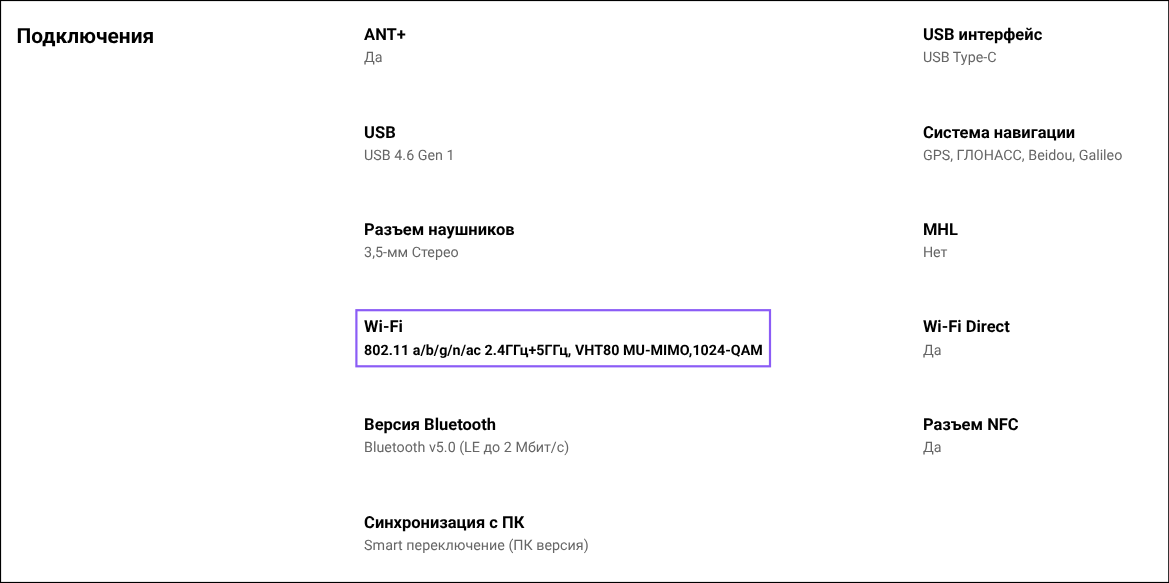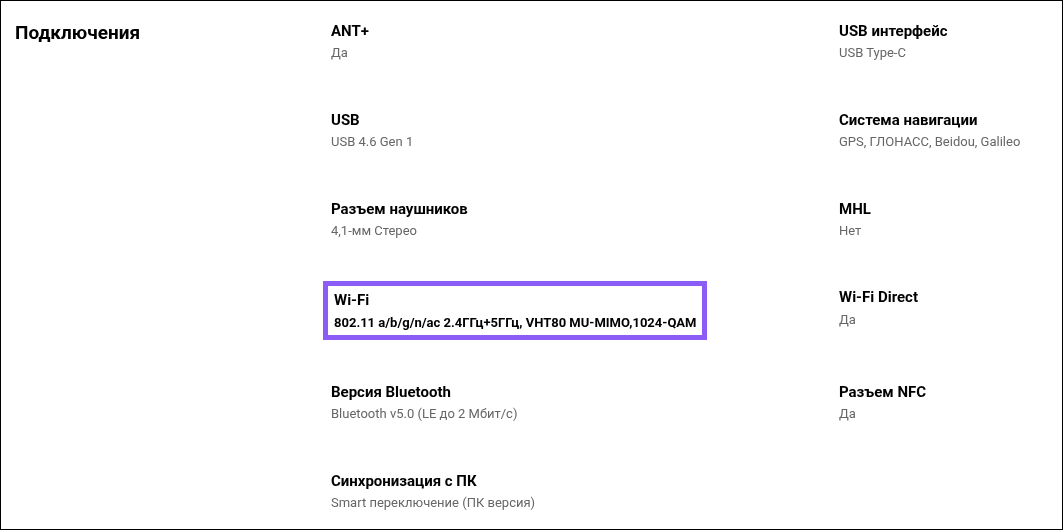--- a/index.html
+++ b/index.html
@@ -45,21 +45,21 @@
       line-height: 1.35;
       margin-bottom: 3px;
     }
     .spec-value {
       font-size: 13px;
       font-weight: 400;
       color: #666;
       line-height: 1.35;
     }
     .highlighted {
-      border: 5px solid #8b5cf6;
+      border: 2px solid #8b5cf6;
       padding: 4px 6px;
       display: inline-block;
       width: fit-content;
       margin: -6px -8px;
     }
     .highlighted .spec-label,
     .highlighted .spec-value {
       font-weight: 700;
       color: #000;
     }
@@ -84,21 +84,21 @@
       <div class="spec-label">USB</div>
       <div class="spec-value">USB 4.6 Gen 1</div>
     </div>
     <div class="spec-item">
       <div class="spec-label">Система навигации</div>
       <div class="spec-value">GPS, ГЛОНАСС, Beidou, Galileo</div>
     </div>
 
     <div class="spec-item">
       <div class="spec-label">Разъем наушников</div>
-      <div class="spec-value">4,1-мм Стерео</div>
+      <div class="spec-value">3,5-мм Стерео</div>
     </div>
     <div class="spec-item">
       <div class="spec-label">MHL</div>
       <div class="spec-value">Нет</div>
     </div>
 
     <div class="spec-item">
       <div class="highlighted">
         <div class="spec-label">Wi-Fi</div>
         <div class="spec-value">802.11 a/b/g/n/ac 2.4ГГц+5ГГц, VHT80 MU-MIMO,1024-QAM</div>

